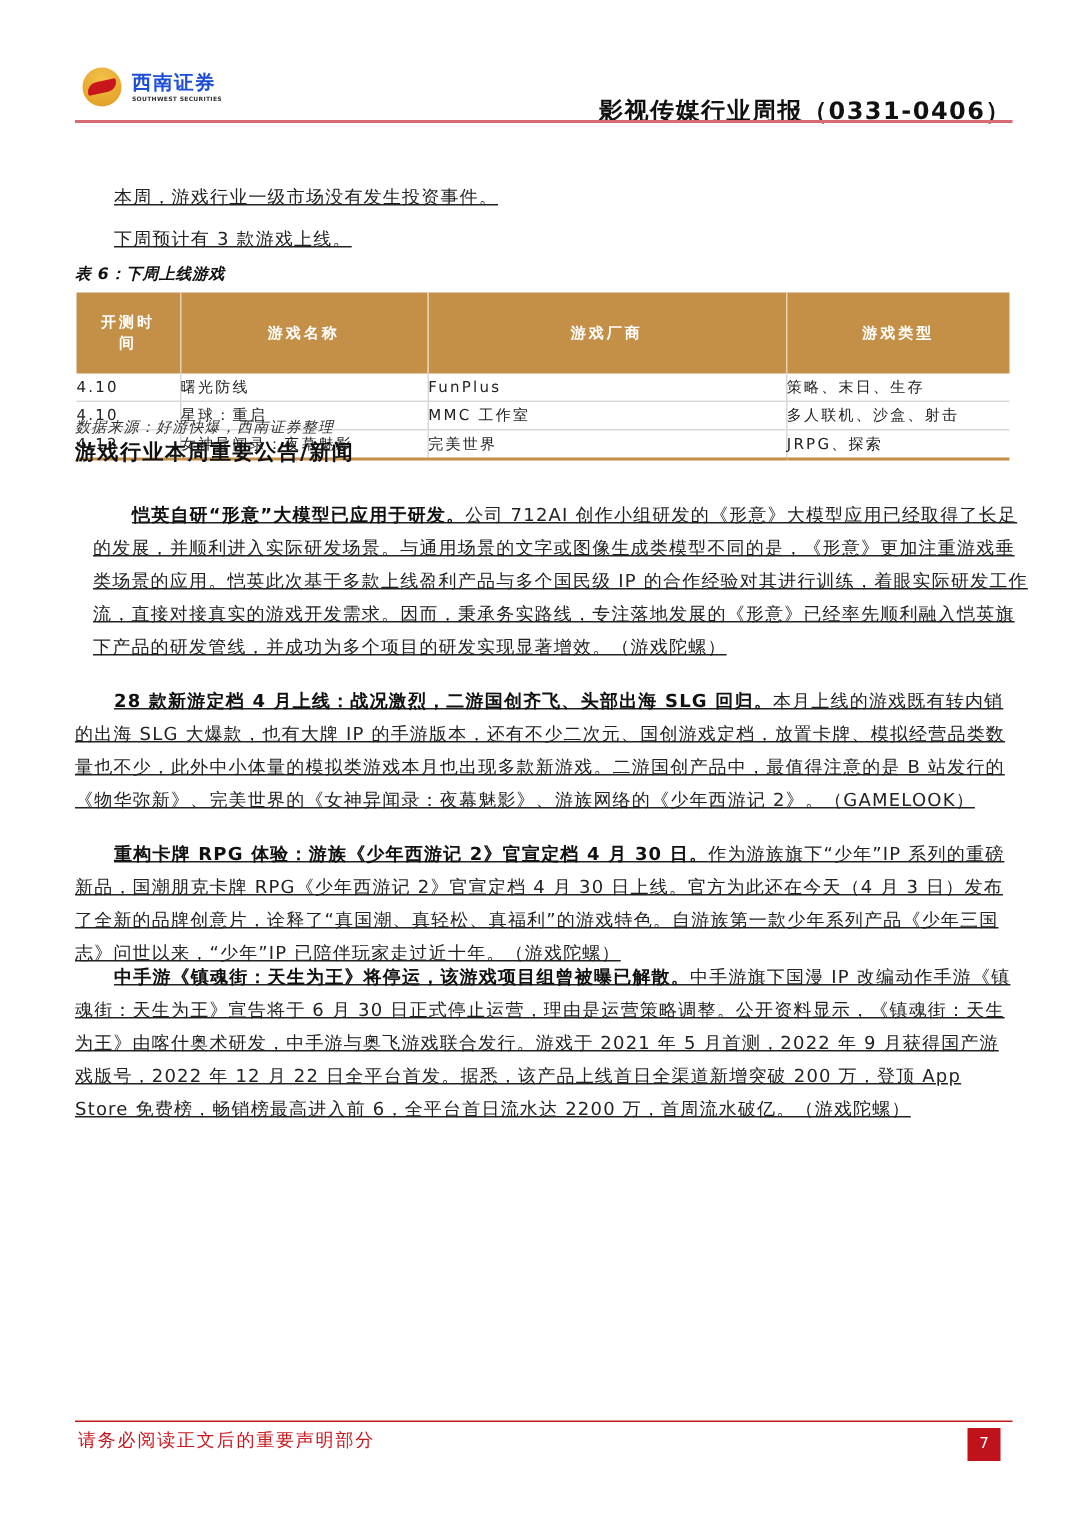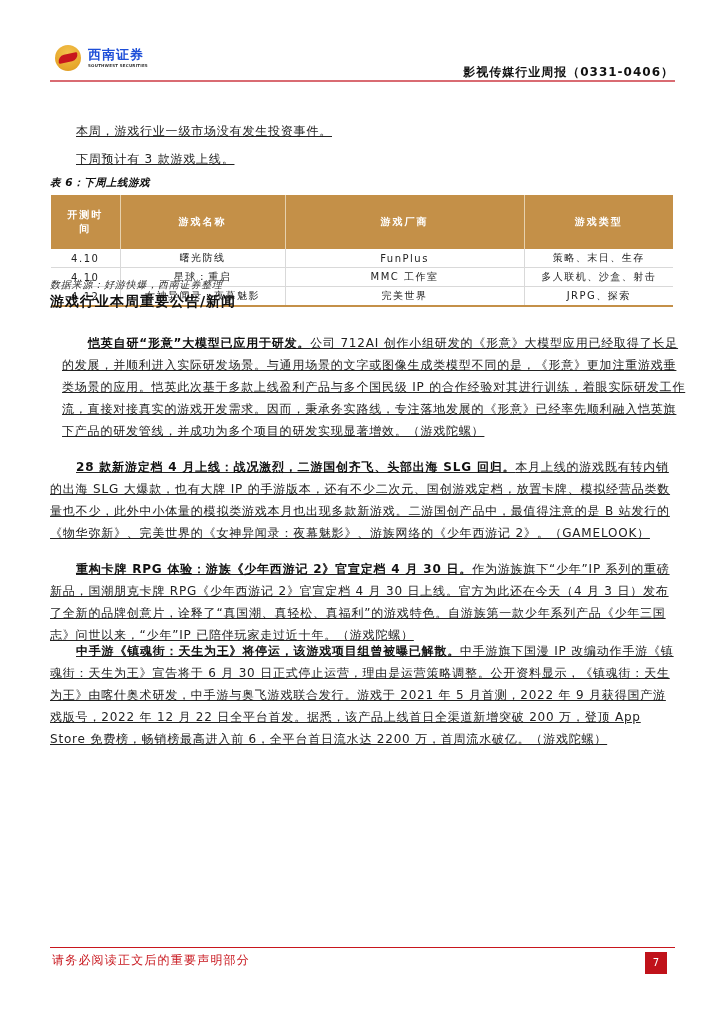--- a/index.html
+++ b/index.html
@@ -6,33 +6,33 @@
   body { width: 724px; height: 1024px; position: relative; overflow: hidden;
          font-family: "DejaVu Sans", "Liberation Sans", sans-serif; color: #1a1a1a; }
   .logo { position: absolute; left: 50px; top: 44px; width: 110px; height: 30px; }
   .logo-mark { position: absolute; left: 5px; top: 1px; width: 26px; height: 26px; border-radius: 50%;
                background: radial-gradient(circle at 50% 30%, #f3c24d 0%, #e6a62a 70%, #d99420 100%); overflow: hidden; }
   .logo-mark .swoosh { position: absolute; left: 3px; top: 9px; width: 20px; height: 8px; background: #c8161d;
                        border-radius: 10px 2px 10px 2px; transform: rotate(-12deg); }
   .logo-cn { position: absolute; left: 38px; top: 2px; font-family: "DejaVu Serif", serif; font-weight: bold;
              font-size: 13px; color: #1d4ed8; letter-spacing: 1px; white-space: nowrap; }
   .logo-en { position: absolute; left: 38px; top: 19px; font-size: 4px; font-weight: bold; color: #333; letter-spacing: 0.2px; white-space: nowrap; }
-  .header-title { position: absolute; right: 50px; top: 64px; font-size: 12px; font-weight: bold; color: #111;
+  .header-title { position: absolute; right: 50px; top: 64px; font-size: 16px; font-weight: bold; color: #111;
                   letter-spacing: 1px; white-space: nowrap; }
   .header-rule { position: absolute; left: 50px; top: 80px; width: 625px; height: 2px; background: #d96b72; }
 
   .para { position: absolute; left: 50px; width: 625px; font-size: 12px; line-height: 22px; letter-spacing: 0.8px; color: #222; text-decoration: underline; }
   .para .indent { display: inline-block; width: 26px; }
   .caption { position: absolute; left: 50px; top: 176px; font-size: 10.5px; font-weight: bold; color: #111; letter-spacing: 0.5px; font-style: italic; }
   .source { position: absolute; left: 50px; top: 278px; font-size: 10px; font-style: italic; color: #333; letter-spacing: 0.8px; }
 
   table.tbl { position: absolute; left: 51px; top: 195px; width: 622px; border-collapse: collapse; font-size: 10px; }
   .tbl th { background: #c49048; color: #fff; height: 22px; font-weight: bold; letter-spacing: 2px; border-right: 1px solid #e7d1ad; padding: 13px; }
   .tbl th:last-child { border-right: none; }
-  .tbl td { height: 18px; text-align: center; border-bottom: 1px solid #d9d9d9; border-right: 1px solid #d9d9d9; padding: 0; letter-spacing: 1.5px; color: #222; }
+  .tbl td { height: 18px; border-bottom: 1px solid #d9d9d9; border-right: 1px solid #d9d9d9; padding: 0; letter-spacing: 1.5px; color: #222; }
   .tbl td:last-child { border-right: none; }
   .tbl tr:last-child td { border-bottom: 2px solid #c49048; }
   .tbl col.c1 { width: 69px; } .tbl col.c2 { width: 165px; } .tbl col.c3 { width: 239px; } .tbl col.c4 { width: 149px; }
 
   .section-title { position: absolute; left: 50px; top: 293px; font-size: 14px; font-weight: bold; color: #111; letter-spacing: 1px; }
   .lead { font-weight: bold; color: #111; }
 
   .footer-rule { position: absolute; left: 50px; top: 947px; width: 625px; height: 1px; background: #c8161d; }
   .footer-note { position: absolute; left: 52px; top: 952px; font-size: 12px; color: #c8161d; letter-spacing: 1.2px; }
   .page-num { position: absolute; left: 645px; top: 952px; width: 22px; height: 22px; background: #c0121a; color: #fff;

